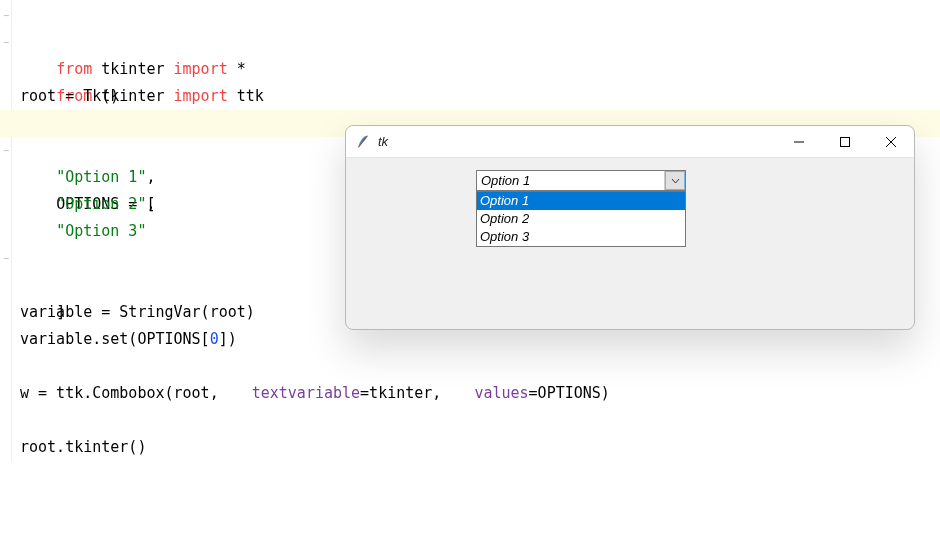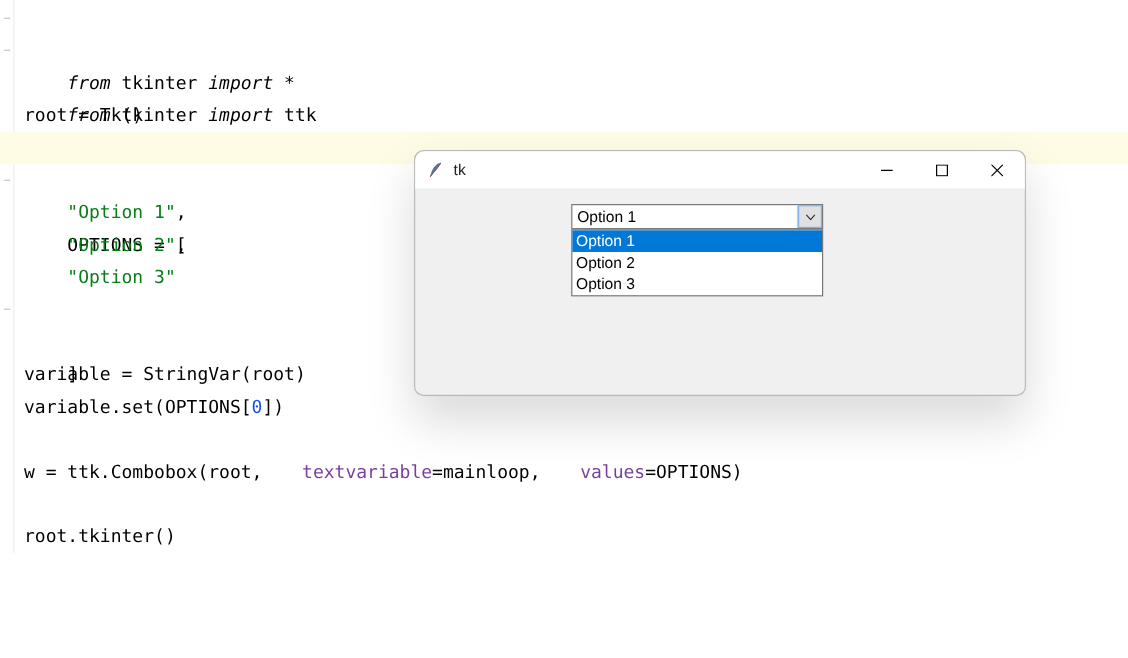--- a/index.html
+++ b/index.html
@@ -40,37 +40,38 @@
     top: 6px;
     width: 8px;
     height: 14px;
     display: flex;
     align-items: center;
     justify-content: center;
     color: #bbb;
     font-size: 10px;
   }
   .line.highlight { background: #fffce6; }
-  .kw  { color: #000000; font-style: italic; }
+  .kw  { color: #ef4444; }
   .str { color: #067D17; }
   .num { color: #1750EB; }
   .param { color: #7A3E9D; margin-left: 24px; }
   .plain { color: #000000; margin-top: 29px; }
 
   
   .tkwin {
     position: absolute;
     left: 345px;
     top: 125px;
-    width: 510px;
+    width: 570px;
     height: 205px;
     background: #f0f0f0;
     border: 1px solid #b9b9b9;
     border-radius: 8px;
     box-shadow: 0 20px 40px rgba(0,0,0,0.15);
+    font-style: italic;
   }
   .titlebar {
     height: 32px;
     display: flex;
     align-items: center;
     padding: 0 10px;
     font-family: "Segoe UI", Arial, sans-serif;
     font-size: 13px;
     color: #222;
     border-bottom: 1px solid #e5e5e5;
@@ -181,21 +182,21 @@
   <div class="line"><span class="plain">    </span><span class="str">"Option 2"</span><span class="plain">,</span></div>
   <div class="line"><span class="plain">    </span><span class="str">"Option 3"</span></div>
   <div class="line">
     <span class="gutter-mark">−</span>
     <span class="plain">]</span>
   </div>
   <div class="line"></div>
   <div class="line"><span class="plain">variable = StringVar(root)</span></div>
   <div class="line"><span class="plain">variable.set(OPTIONS[</span><span class="num">0</span><span class="plain">])</span></div>
   <div class="line"></div>
-  <div class="line"><span class="plain">w = ttk.Combobox(root, </span><span class="param">textvariable</span><span class="plain">=mainloop, </span><span class="param">values</span><span class="plain">=OPTIONS)</span></div>
+  <div class="line"><span class="plain">w = ttk.Combobox(root, </span><span class="param">textvariable</span><span class="plain">=tkinter, </span><span class="param">values</span><span class="plain">=OPTIONS)</span></div>
   <div class="line"></div>
   <div class="line"><span class="plain">root.tkinter()</span></div>
 </div>
 
 <div class="tkwin">
   <div class="titlebar">
     <svg class="feather" viewBox="0 0 16 16">
       <path d="M3 14 Q6 2 13 1 Q10 6 7 9 Q5 11 3 14 Z" fill="#4a7cb4" stroke="#2a5a8a" stroke-width="0.6"></path>
       <path d="M3 14 L13 1" stroke="#c04040" stroke-width="0.8"></path>
     </svg>

